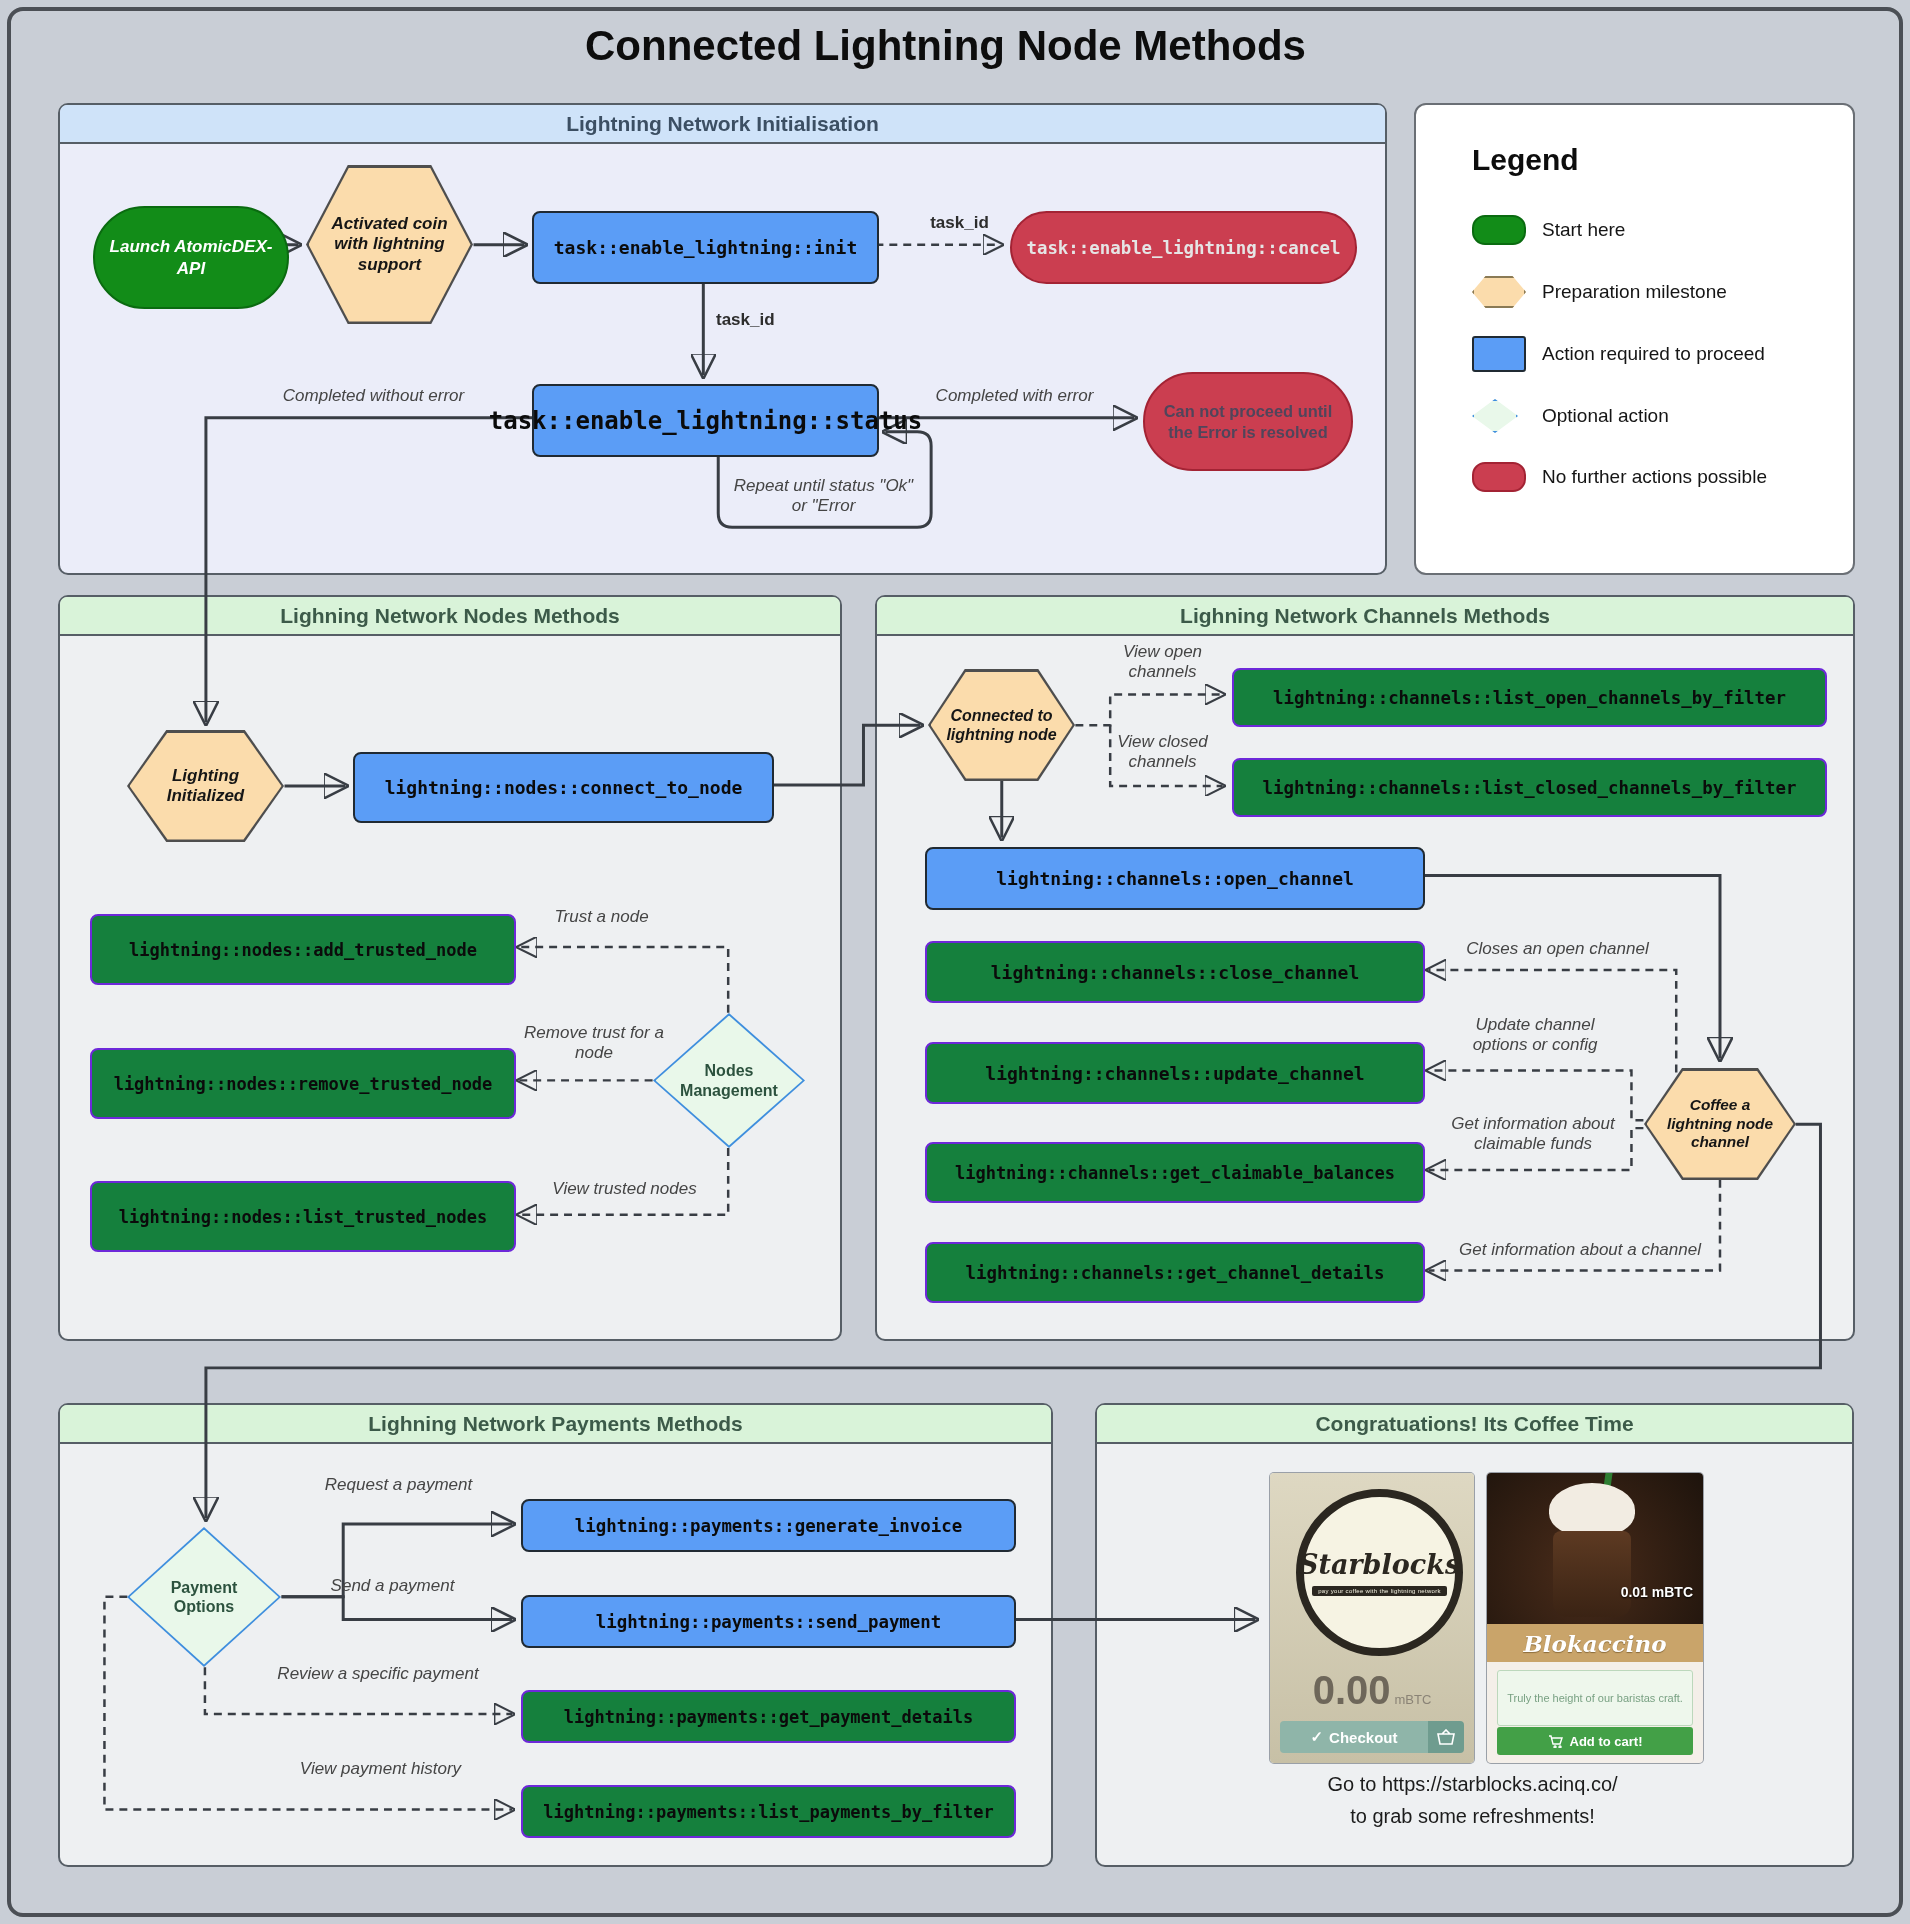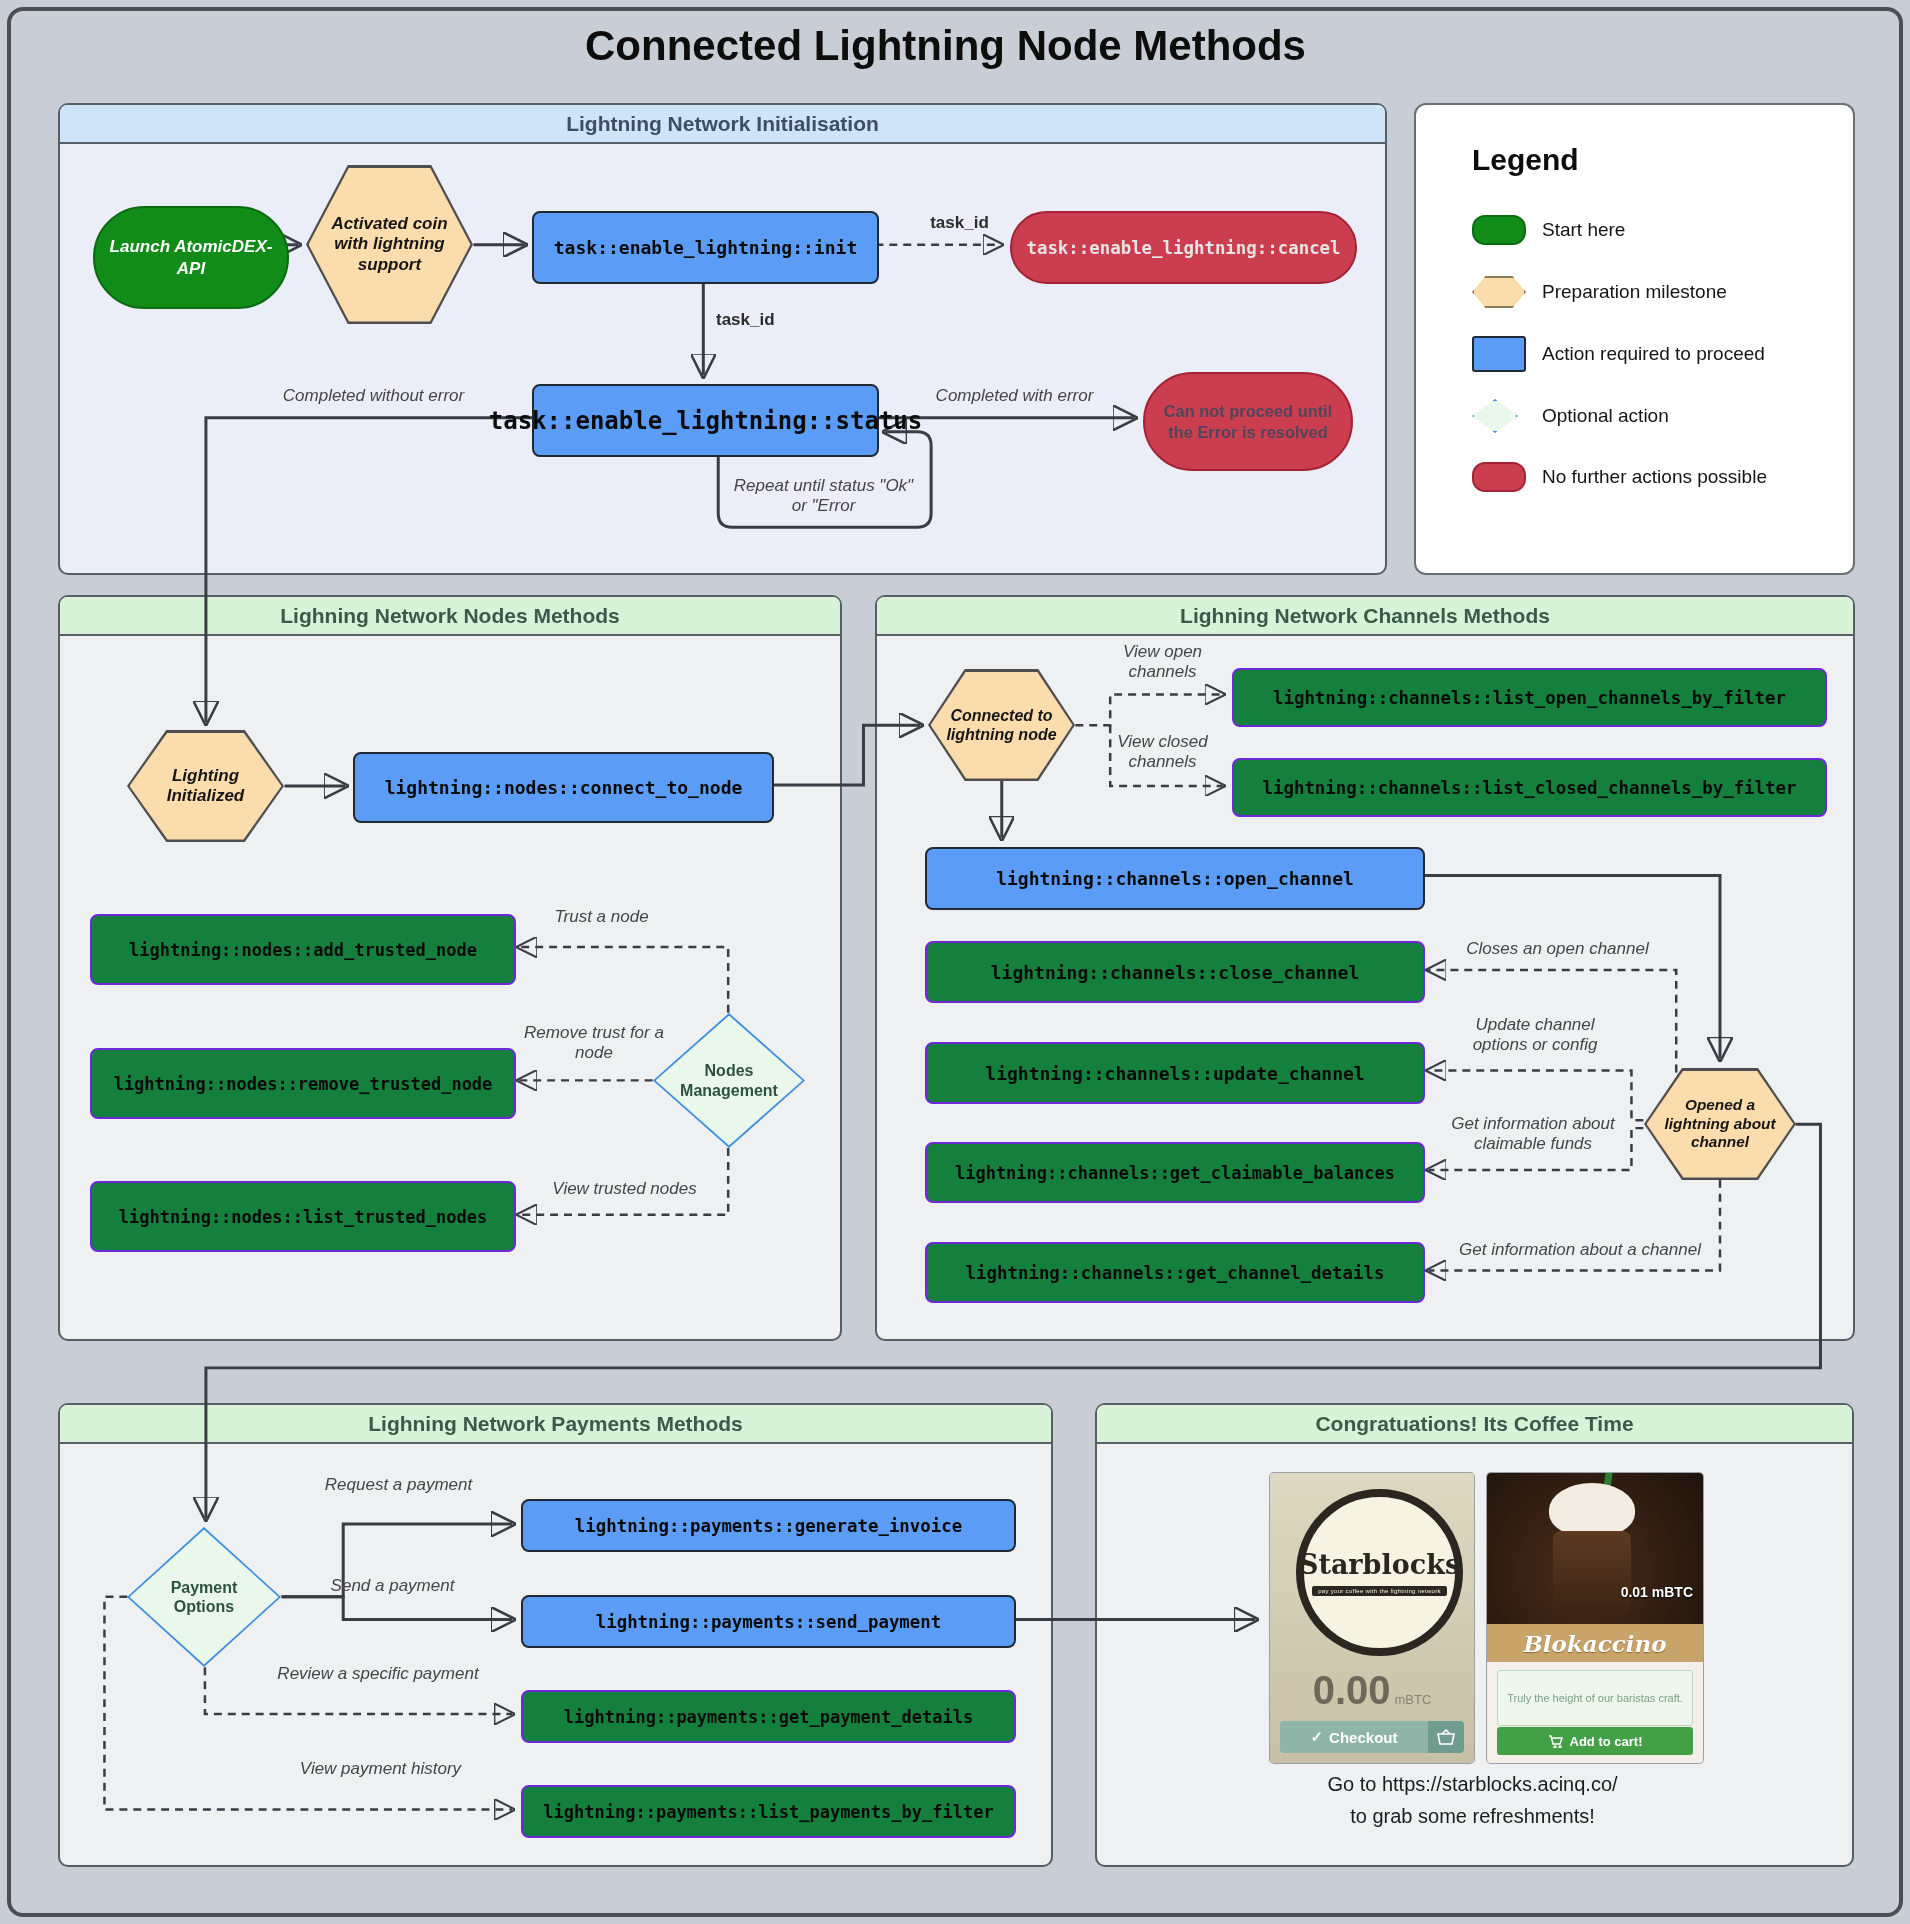--- a/index.html
+++ b/index.html
@@ -52,21 +52,21 @@
     box-shadow:inset 0 0 0 2px #8a7a55;}
   .mk-action{width:50px;height:32px;background:#5b9df6;border:2px solid #202a33;border-radius:3px;}
   .mk-opt{width:46px;height:34px;background:#e9f8ea;clip-path:polygon(50% 0,100% 50%,50% 100%,0 50%);
     box-shadow:inset 0 0 0 2px #3e8ede;}
   .mk-stop{width:52px;height:26px;border-radius:13px;background:#cb3e50;border:2px solid #a32334;}
   
   .card{position:absolute;border-radius:4px;overflow:hidden;box-shadow:0 0 0 1px #9aa0a8;}
   #sb-card{background:linear-gradient(#ded8c2,#c7c0a6);}
   .sb-circle{position:absolute;left:26px;top:16px;width:151px;height:151px;border-radius:50%;
     background:#f6f3e3;border:8px solid #2b2720;display:flex;flex-direction:column;align-items:center;justify-content:center;}
-  .sb-logo{font-family:"DejaVu Serif",serif;font-weight:bold;font-size:27px;color:#2b2720;}
+  .sb-logo{font-family:"DejaVu Serif",serif;font-style:italic;font-weight:bold;font-size:27px;color:#2b2720;}
   .sb-ribbon{margin-top:6px;background:#2b2720;color:#f6f3e3;font-size:6px;padding:2px 6px;border-radius:2px;
     letter-spacing:0.3px;white-space:nowrap;}
   .sb-amount{position:absolute;left:0;right:0;top:195px;text-align:center;color:#6e675a;}
   .sb-amount .v{font-size:40px;font-weight:bold;}
   .sb-amount .u{font-size:13px;margin-left:4px;color:#8a8376;}
   .sb-bar{position:absolute;left:10px;right:10px;bottom:10px;height:32px;display:flex;border-radius:4px;overflow:hidden;}
   .sb-co{flex:1;background:#8fb5a9;display:flex;align-items:center;justify-content:center;color:#fff;
     font-size:15px;font-weight:bold;gap:6px;}
   .sb-basket{width:36px;background:#6f9c8f;display:flex;align-items:center;justify-content:center;}
   #bk-card{background:#f4efe9;}
@@ -221,21 +221,21 @@
   <div class="box lbox" style="left:1232px;top:668px;width:591px;height:55px;font-size:17.4px;">lightning::channels::list_open_channels_by_filter</div>
   <div class="box lbox" style="left:1232px;top:758px;width:591px;height:55px;font-size:17.4px;">lightning::channels::list_closed_channels_by_filter</div>
   <div class="box abox" style="left:925px;top:847px;width:496px;height:59px;font-size:18px;">lightning::channels::open_channel</div>
   <div class="box lbox" style="left:925px;top:941px;width:496px;height:58px;font-size:18px;">lightning::channels::close_channel</div>
   <div class="box lbox" style="left:925px;top:1042px;width:496px;height:58px;font-size:18px;">lightning::channels::update_channel</div>
   <div class="box lbox" style="left:925px;top:1142px;width:496px;height:57px;font-size:17px;">lightning::channels::get_claimable_balances</div>
   <div class="box lbox" style="left:925px;top:1242px;width:496px;height:57px;font-size:17.4px;">lightning::channels::get_channel_details</div>
   <div class="hexn" style="left:1644px;top:1068px;width:152px;height:112px;">
     <div class="shape-b"></div>
       <div class="shape-f"></div>
-    <div class="node-lbl" style="font-size:15.4px;">Opened a lightning about channel</div>
+    <div class="node-lbl" style="font-size:15.4px;">Coffee a lightning node channel</div>
   </div>
   <div class="elb" style="left:1093px;top:642px;width:139px;">View open channels</div>
   <div class="elb" style="left:1093px;top:732px;width:139px;">View closed channels</div>
   <div class="elb" style="left:1443px;top:939px;width:229px;">Closes an open channel</div>
   <div class="elb" style="left:1453px;top:1015px;width:164px;">Update channel options or config</div>
   <div class="elb" style="left:1441px;top:1114px;width:184px;">Get information about claimable funds</div>
   <div class="elb" style="left:1433px;top:1240px;width:294px;">Get information about a channel</div>
 
   <div class="diam" style="left:127px;top:1527px;width:154px;height:140px;">
     <div class="shape-b"></div>

